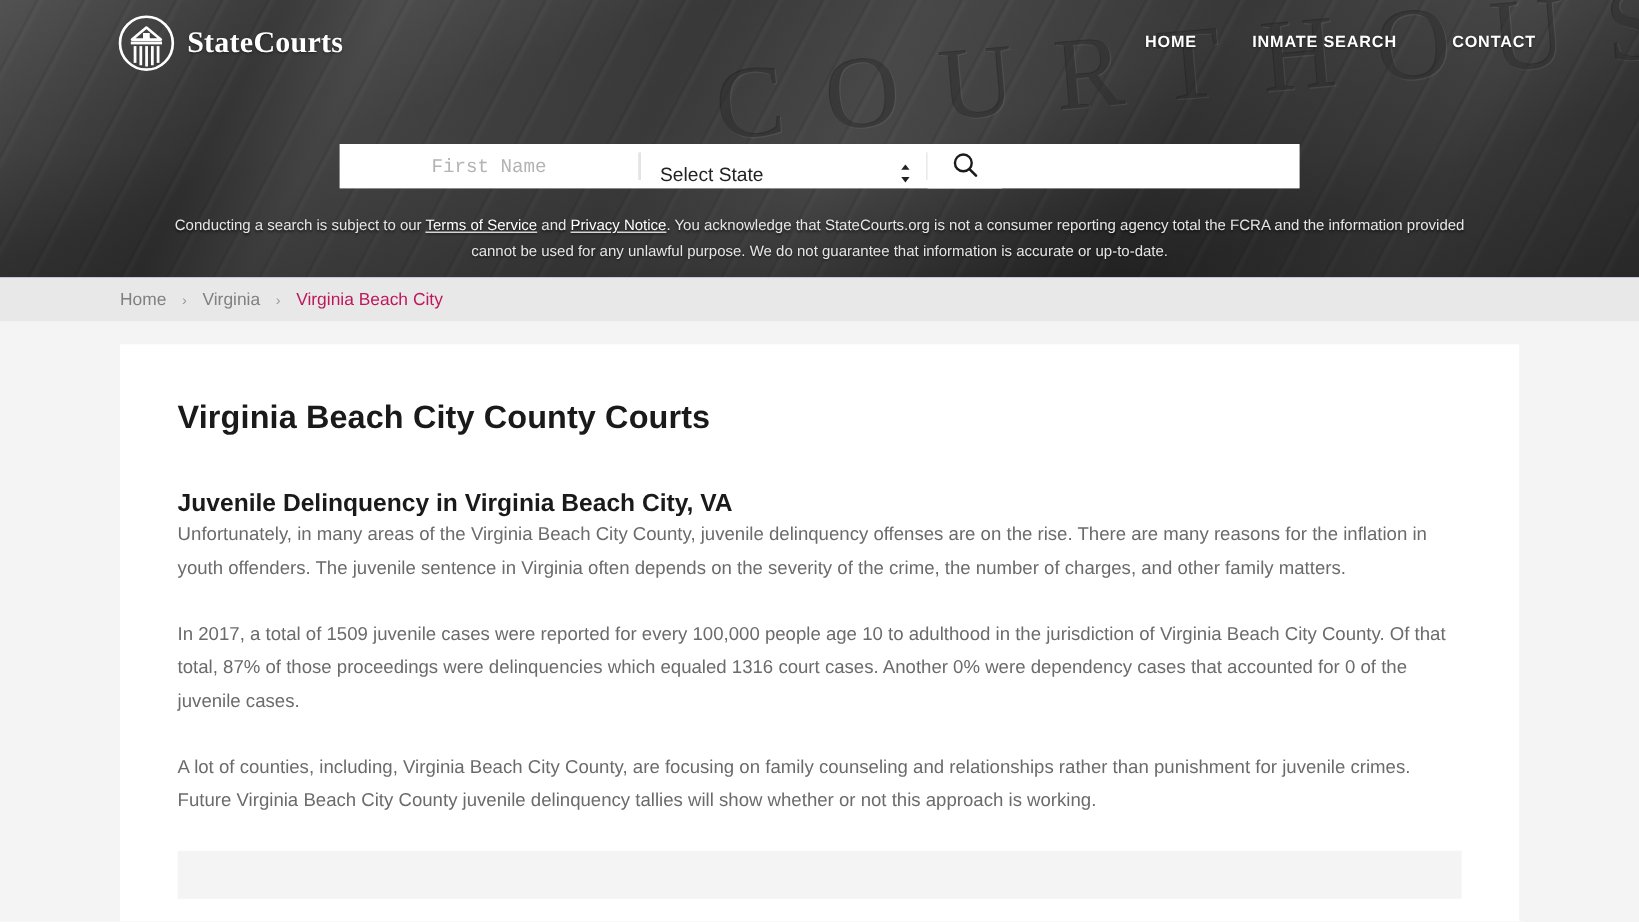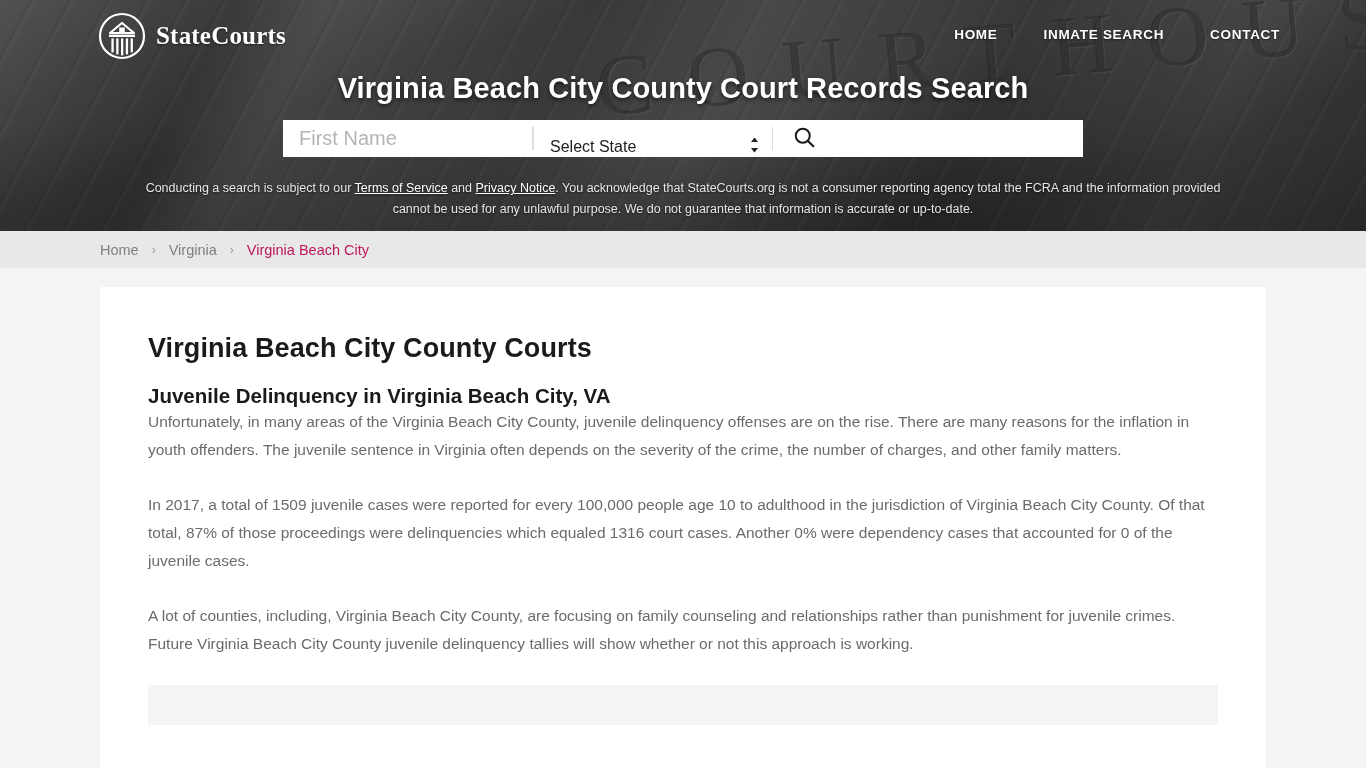--- a/index.html
+++ b/index.html
@@ -143,24 +143,25 @@
     width: 800px;
     height: 37px;
     background: #ffffff;
     display: flex;
     align-items: stretch;
   }
   .searchbar input[type="text"] {
     border: 0;
     outline: none;
     background: transparent;
-    font-family: Liberation Sans, sans-serif;
-    font-size: 20px;
+    font-family: Liberation Mono, monospace;
+    font-size: 16px;
     color: #333;
     padding: 0 16px;
+    text-align: center;
   }
   .searchbar input::placeholder { color: #b4b4b4; }
   .field-first { width: 249px; }
   .field-last  { width: 248px; }
   .divider { width: 1px; background: #dcdcdc; margin: 7px 0; }
 
   .state-wrap {
     position: relative;
     width: 238px;
     display: flex;
@@ -246,21 +247,21 @@
     width: 1166px;
     min-height: 481px;
     background: #ffffff;
     padding: 46px 48px 0 48px;
   }
   h1.page-title {
     font-size: 27px;
     font-weight: 700;
     color: #1a1a1a;
     letter-spacing: 0.1px;
-    margin-bottom: 20px;
+    margin-bottom: 44px;
   }
   h2.section-title {
     font-size: 20.5px;
     font-weight: 700;
     color: #1a1a1a;
   }
   .card p {
     font-size: 15.5px;
     line-height: 28px;
     color: #6b6b6b;
@@ -299,21 +300,20 @@
       </span>
       <span class="brand-name">StateCourts</span>
     </a>
 
     <nav class="nav">
       <a href="#">HOME</a>
       <a href="#">INMATE SEARCH</a>
       <a href="#">CONTACT</a>
     </nav>
 
-    <h1 class="hero-title">Virginia Beach City County Court Records Search</h1>
 
     <form class="searchbar">
       <input class="field-first" type="text" placeholder="First Name" style="">
       <div class="divider"></div>
       <div class="divider"></div>
       <div class="state-wrap">
         <select>
           <option>Select State</option>
         </select>
         <span class="stepper-icon">

